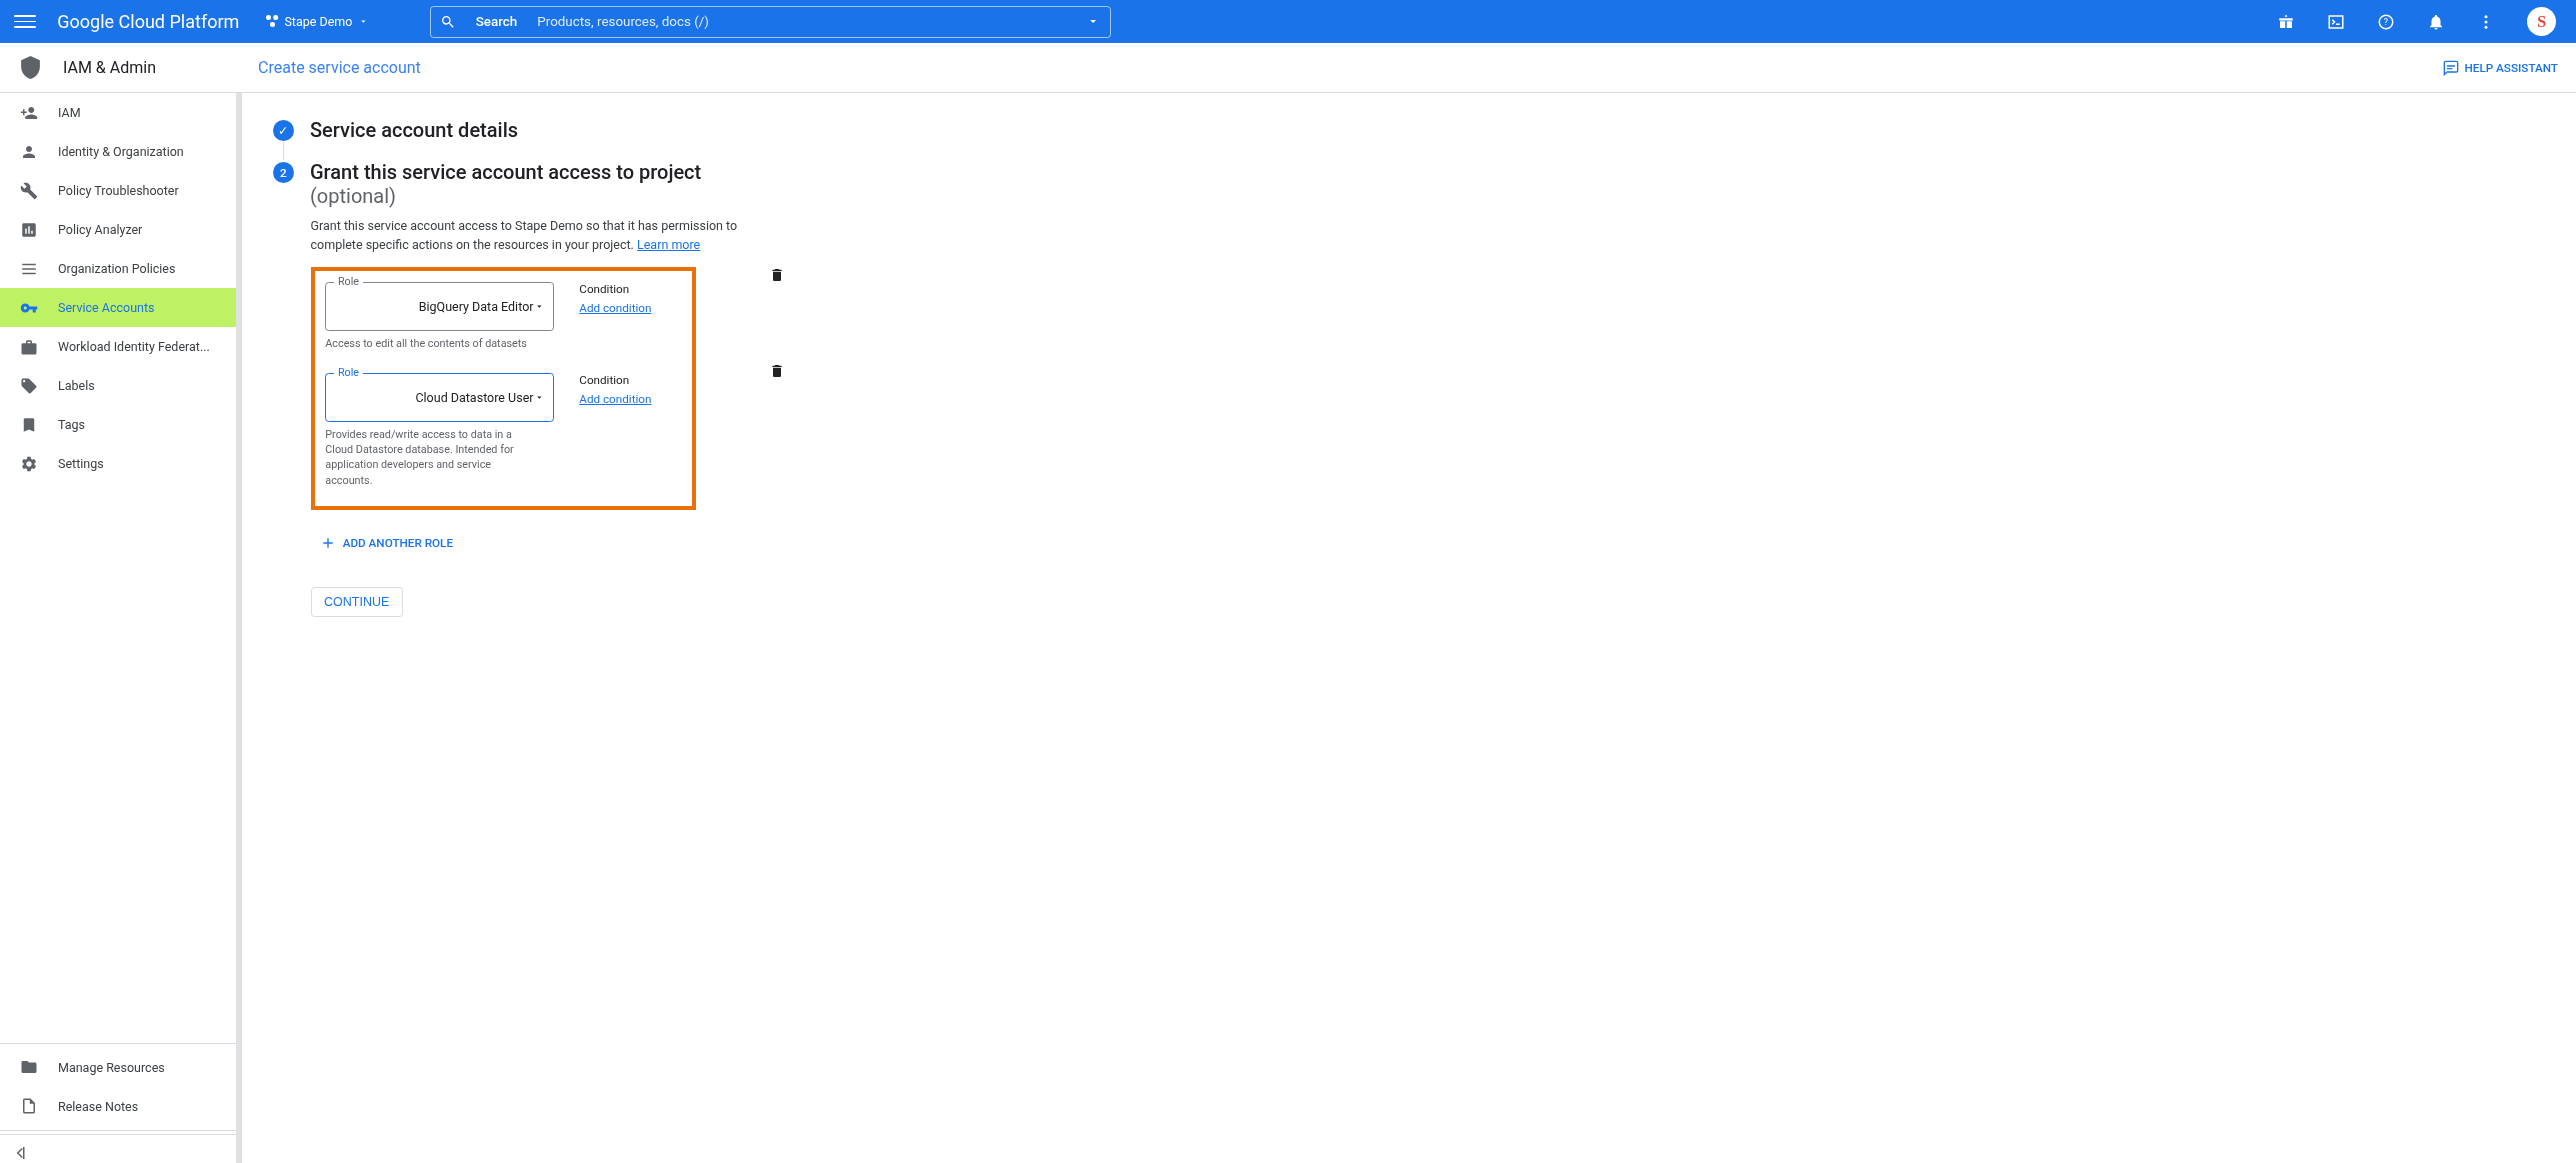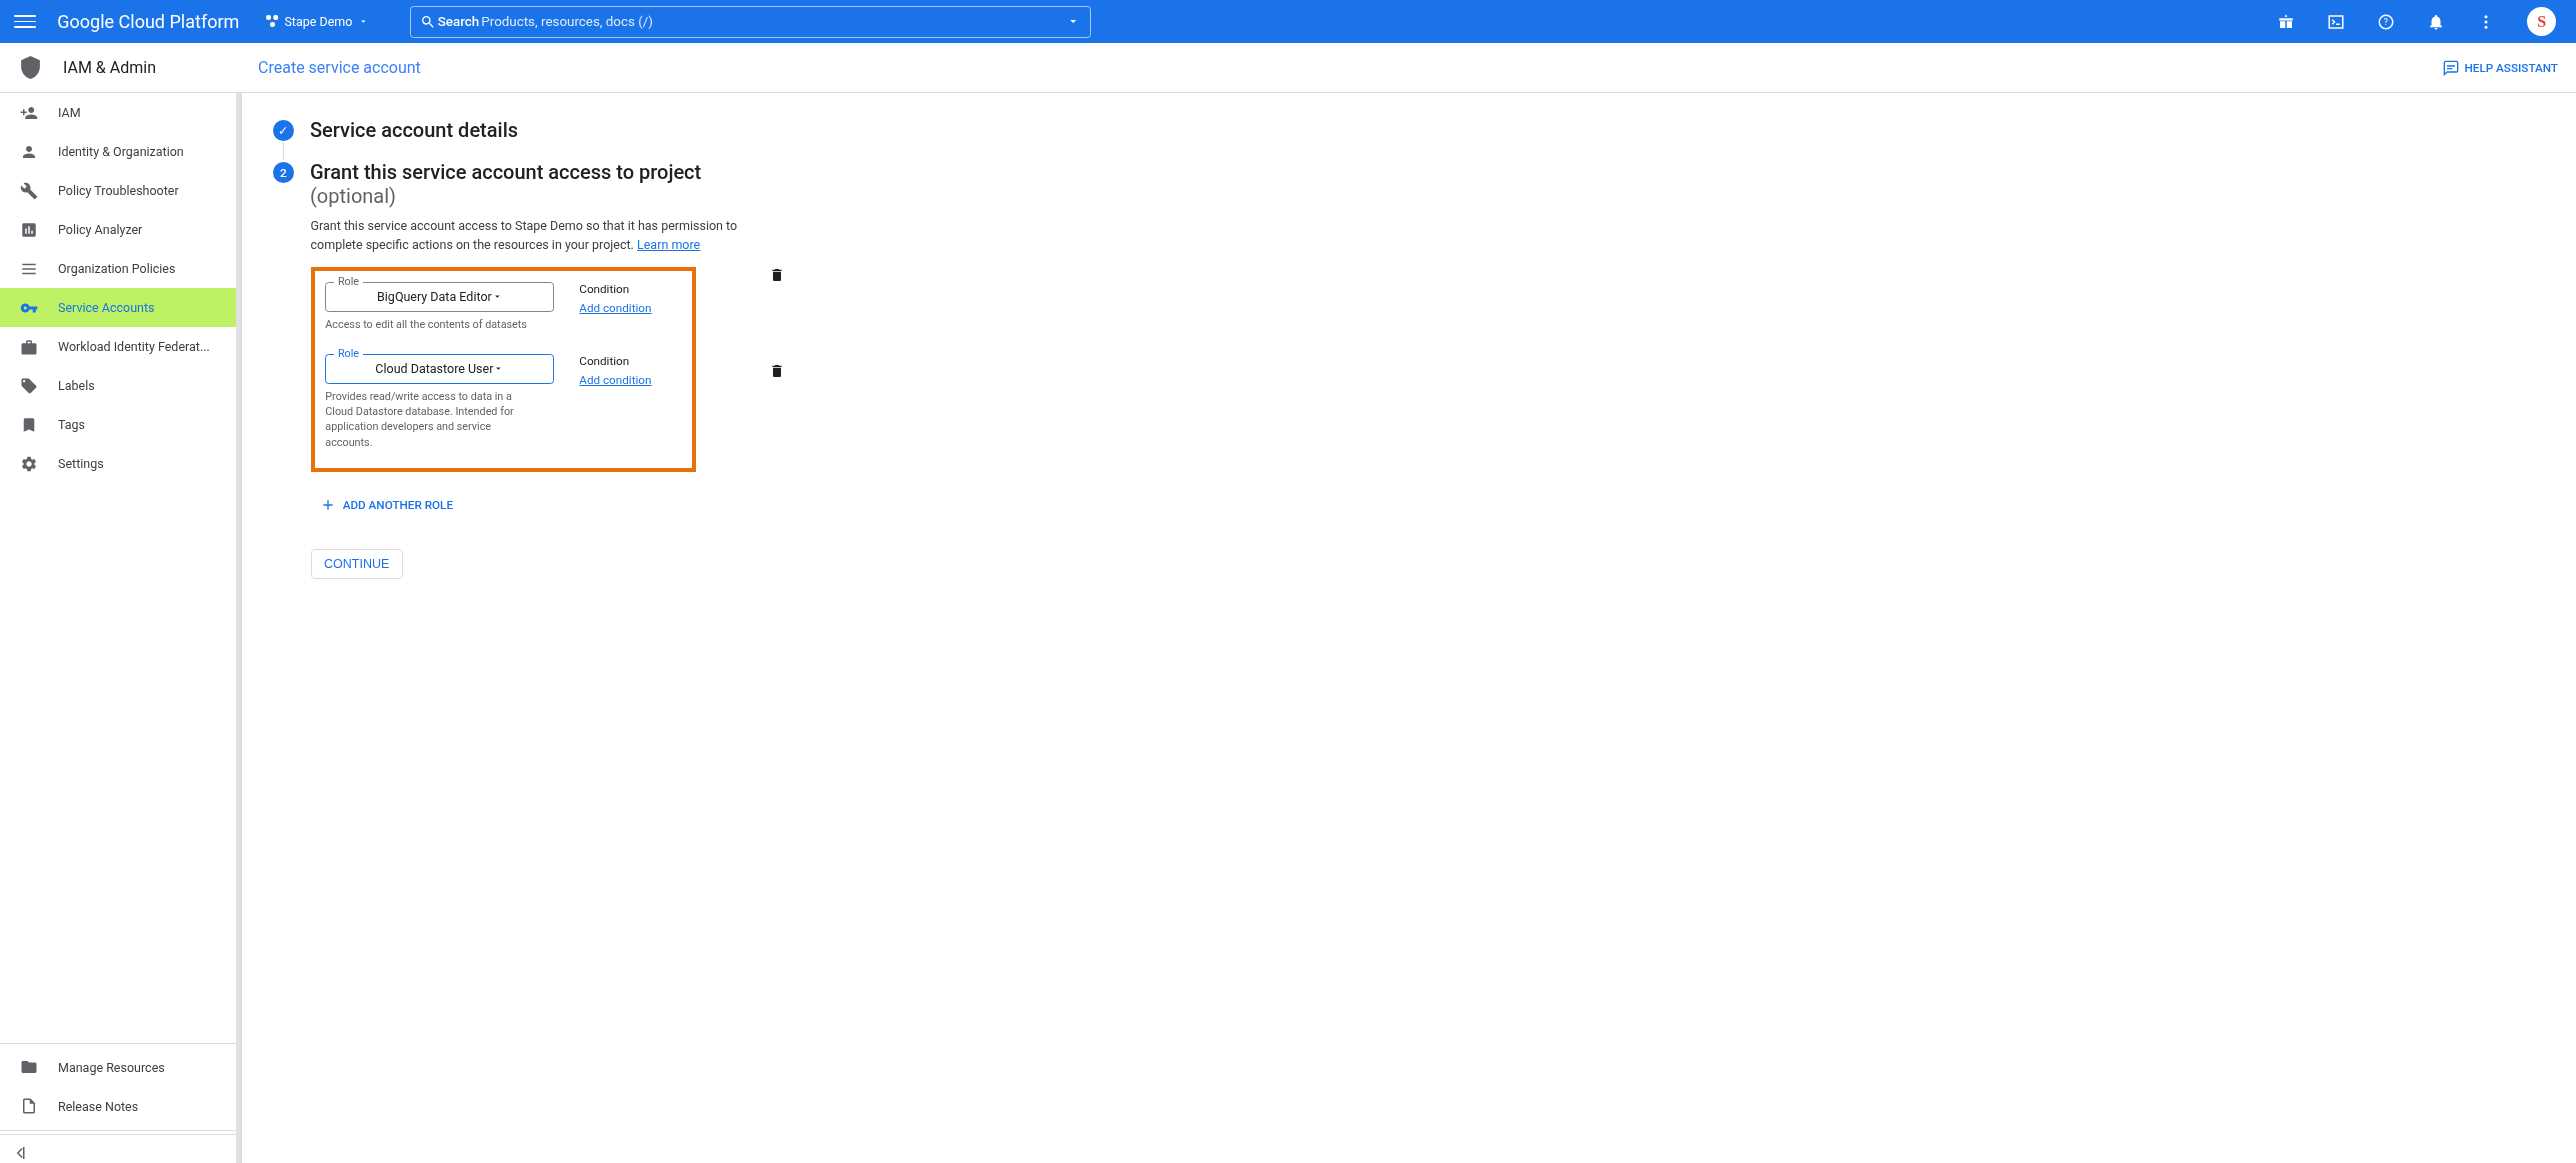--- a/index.html
+++ b/index.html
@@ -12,22 +12,22 @@
 }
 .hamburger { width: 21.5px; height: 21.5px; cursor: pointer; display: flex; flex-direction: column; justify-content: center; gap: 3.6px; }
 .hamburger div { height: 1.8px; background: #fff; border-radius: 0.9px; }
 .product-name { font-size: 18px; font-weight: 400; margin-left: 14.3px; white-space: nowrap; }
 .project-selector { display: flex; align-items: center; gap: 5.4px; margin-left: 20px; font-size: 12.5px; cursor: pointer; }
 .proj-dots { display: inline-block; width: 12.5px; height: 12.5px; position: relative; }
 .proj-dots::before, .proj-dots::after { content:''; position:absolute; width:4.5px; height:4.5px; background:#fff; border-radius:50%; }
 .proj-dots::before { top:0; left:0; box-shadow: 7.2px 0 0 #fff; }
 .proj-dots::after { top:7.2px; left:3.6px; }
 .search-box {
-  margin-left: 34px; flex: 0 0 681px; height: 32px; border: 0.9px solid rgba(255,255,255,.6);
-  border-radius: 3.6px; display: flex; align-items: center; padding: 0 9px; gap: 2px;
+  margin-left: 54px; flex: 0 0 681px; height: 32px; border: 0.9px solid rgba(255,255,255,.6);
+  border-radius: 3.6px; display: flex; align-items: center; padding: 0 9px; gap: 20px;
 }
 .search-label { font-weight: 500; font-size: 13.4px; }
 .search-placeholder { color: rgba(255,255,255,.85); font-size: 13.4px; }
 .header-spacer { flex: 1; }
 .header-icons { display: flex; align-items: center; gap: 32px; margin-right: 5.4px; }
 .hicon { width: 18px; height: 18px; cursor: pointer; display:flex; align-items:center; justify-content:center; }
 .avatar {
   width: 29px; height: 29px; border-radius: 50%; background: #fff;
   display: flex; align-items: center; justify-content: center;
   color: #ea4335; font-weight: 700; font-family: Georgia, serif; font-size:16px;
@@ -85,22 +85,22 @@
 }
 .role-block { display:flex; gap: 25px; align-items:flex-start; margin-bottom: 5.4px; }
 .role-block + .role-block { margin-top: 21.5px; }
 .role-field { position: relative; width: 229px; }
 .role-label {
   position: absolute; top:-7.2px; left:9px; background:#fff; padding:0 3.6px;
   font-size: 10.8px; color:#5f6368;
 }
 .role-field.focused .role-label { color:#1a73e8; }
 .role-select {
-  height: 30px; border:0.9px solid #80868b; border-radius:3.6px;
-  display:flex; align-items:center; justify-content:center;
+  height: 49px; border:0.9px solid #80868b; border-radius:3.6px;
+  display:flex; align-items:center; justify-content:flex-end;
   padding: 0 9px; cursor:pointer; font-size:12.5px;
 }
 .role-field.focused .role-select { border:1.8px solid #1a73e8; }
 .role-help { font-size: 10.8px; color:#5f6368; margin-top:5.4px; line-height:1.4; max-width: 215px; }
 .cond-col { font-size: 11.7px; }
 .cond-label { color:#202124; }
 .cond-link { color:#1a73e8; text-decoration: underline; cursor:pointer; display:inline-block; margin-top:5.4px; }
 
 .role-row { display:flex; align-items:flex-start; gap: 10px; }
 .delete-btn { margin-left: 63px; margin-top: 12.5px; cursor:pointer; }

